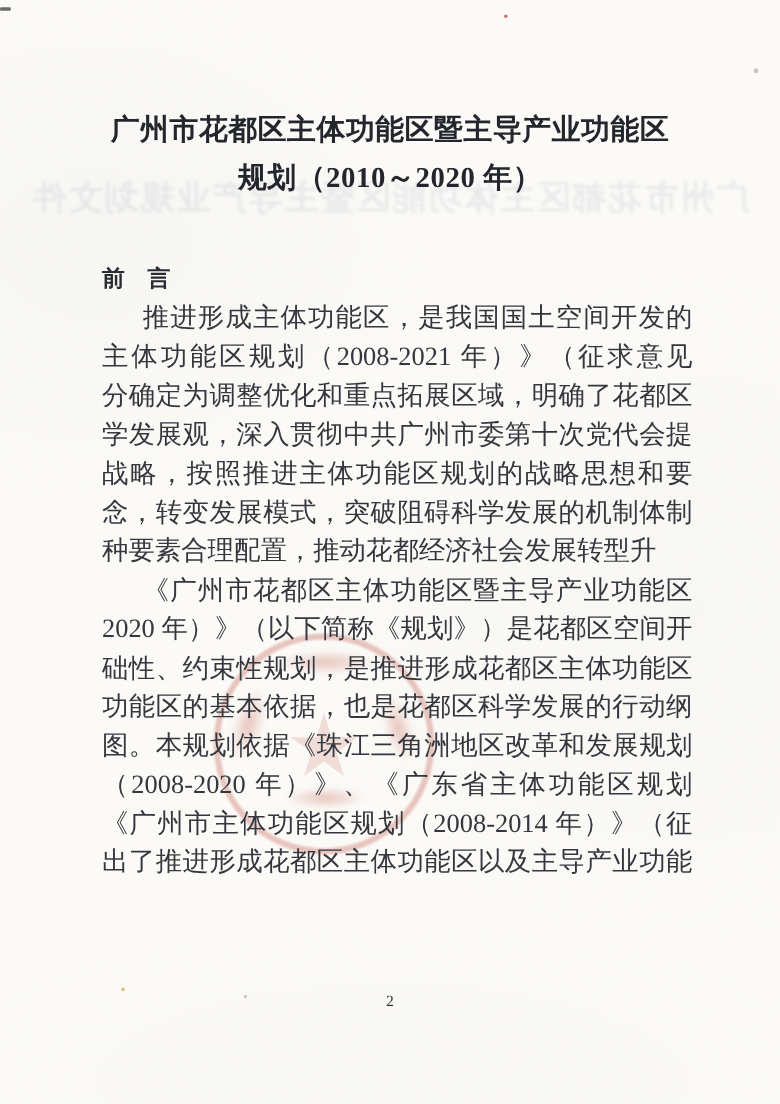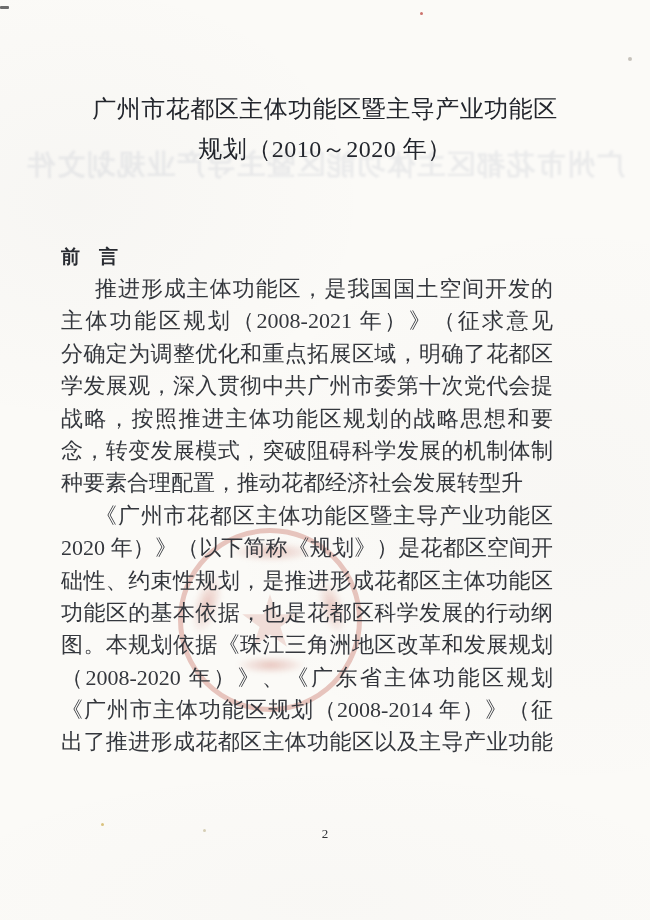--- a/index.html
+++ b/index.html
@@ -21,25 +21,25 @@
     text-align:center;
     font-size:28px;font-weight:bold;letter-spacing:2px;
     color:#6f7a94;opacity:0.12;
     transform:scaleX(-1);
     filter:blur(1.3px);
     white-space:nowrap;
   }
   .title{
     position:absolute;top:89px;left:0;width:100%;
     text-align:center;
-    font-size:24px;line-height:40px;font-weight:normal;
+    font-size:24px;line-height:40px;font-weight:bold;
     color:#23262d;letter-spacing:0.5px;
   }
   .content{
-    position:absolute;left:61px;top:216px;width:492px;margin-top:24px;
+    position:absolute;left:85px;top:216px;width:492px;
   }
   .preface{
     height:33px;line-height:33px;
     font-size:19px;font-weight:bold;color:#282b31;
   }
   .ln{
     height:32.4px;line-height:32.4px;overflow:hidden;
     font-size:22px;
     text-align:justify;text-justify:inter-ideograph;
     color:#34373d;

